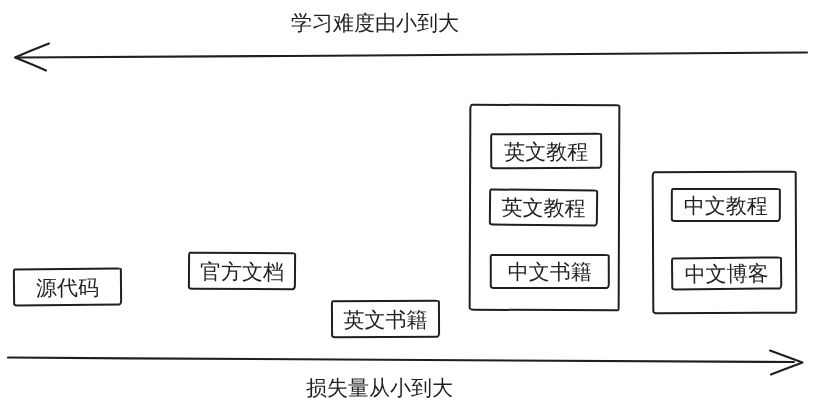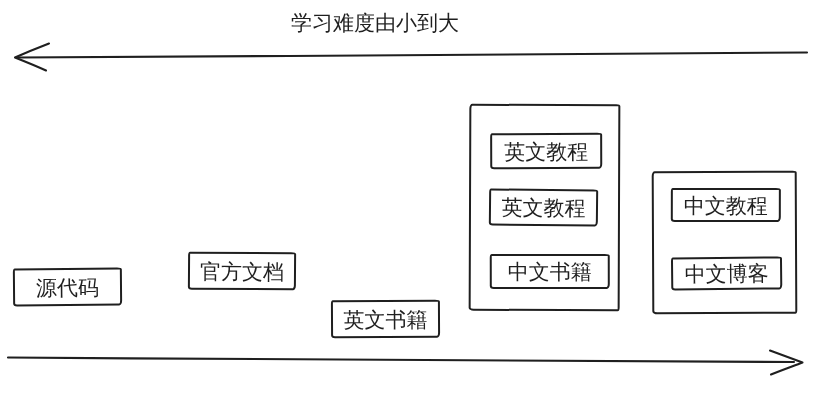--- a/index.html
+++ b/index.html
@@ -115,14 +115,15 @@
 
   <div class="group g-chinese">
     <div class="sketch-box b-cntut">
       <span class="box-label">中文教程</span>
     </div>
     <div class="sketch-box b-cnblog">
       <span class="box-label">中文博客</span>
     </div>
   </div>
 
+  <div class="axis-label bottom-label">损失量从小到大</div>
 
 </div>
 
 </body></html>

